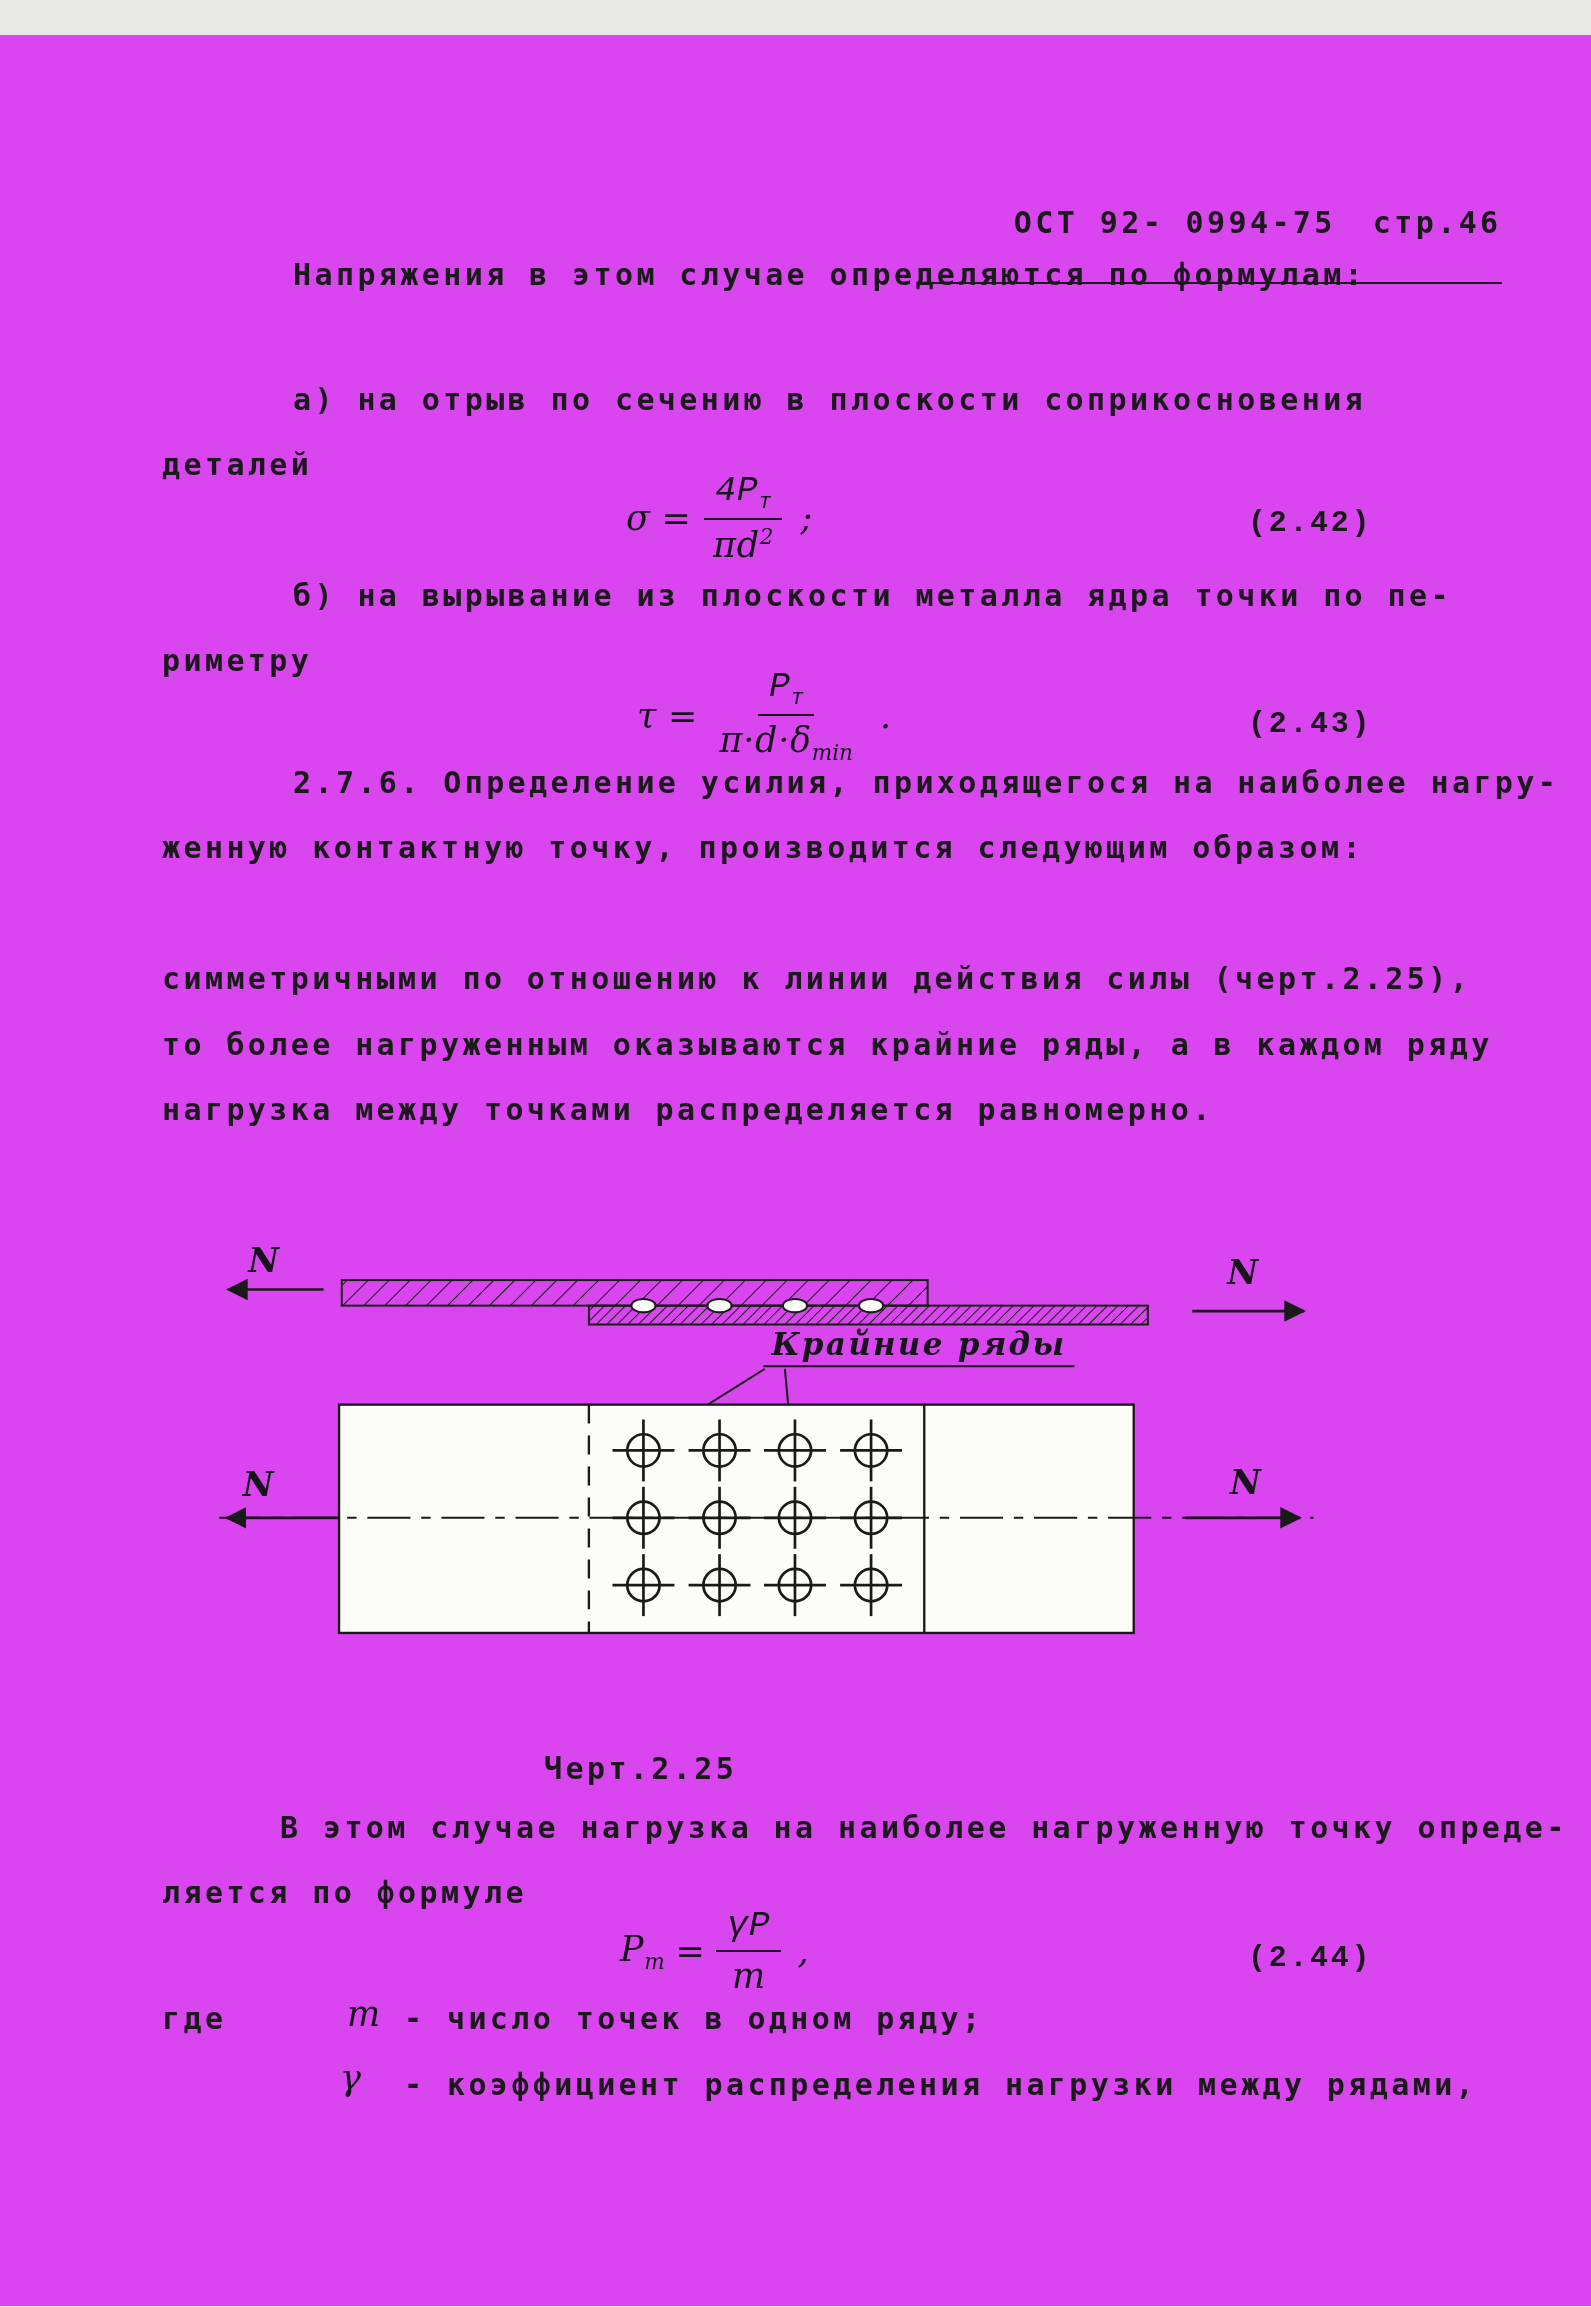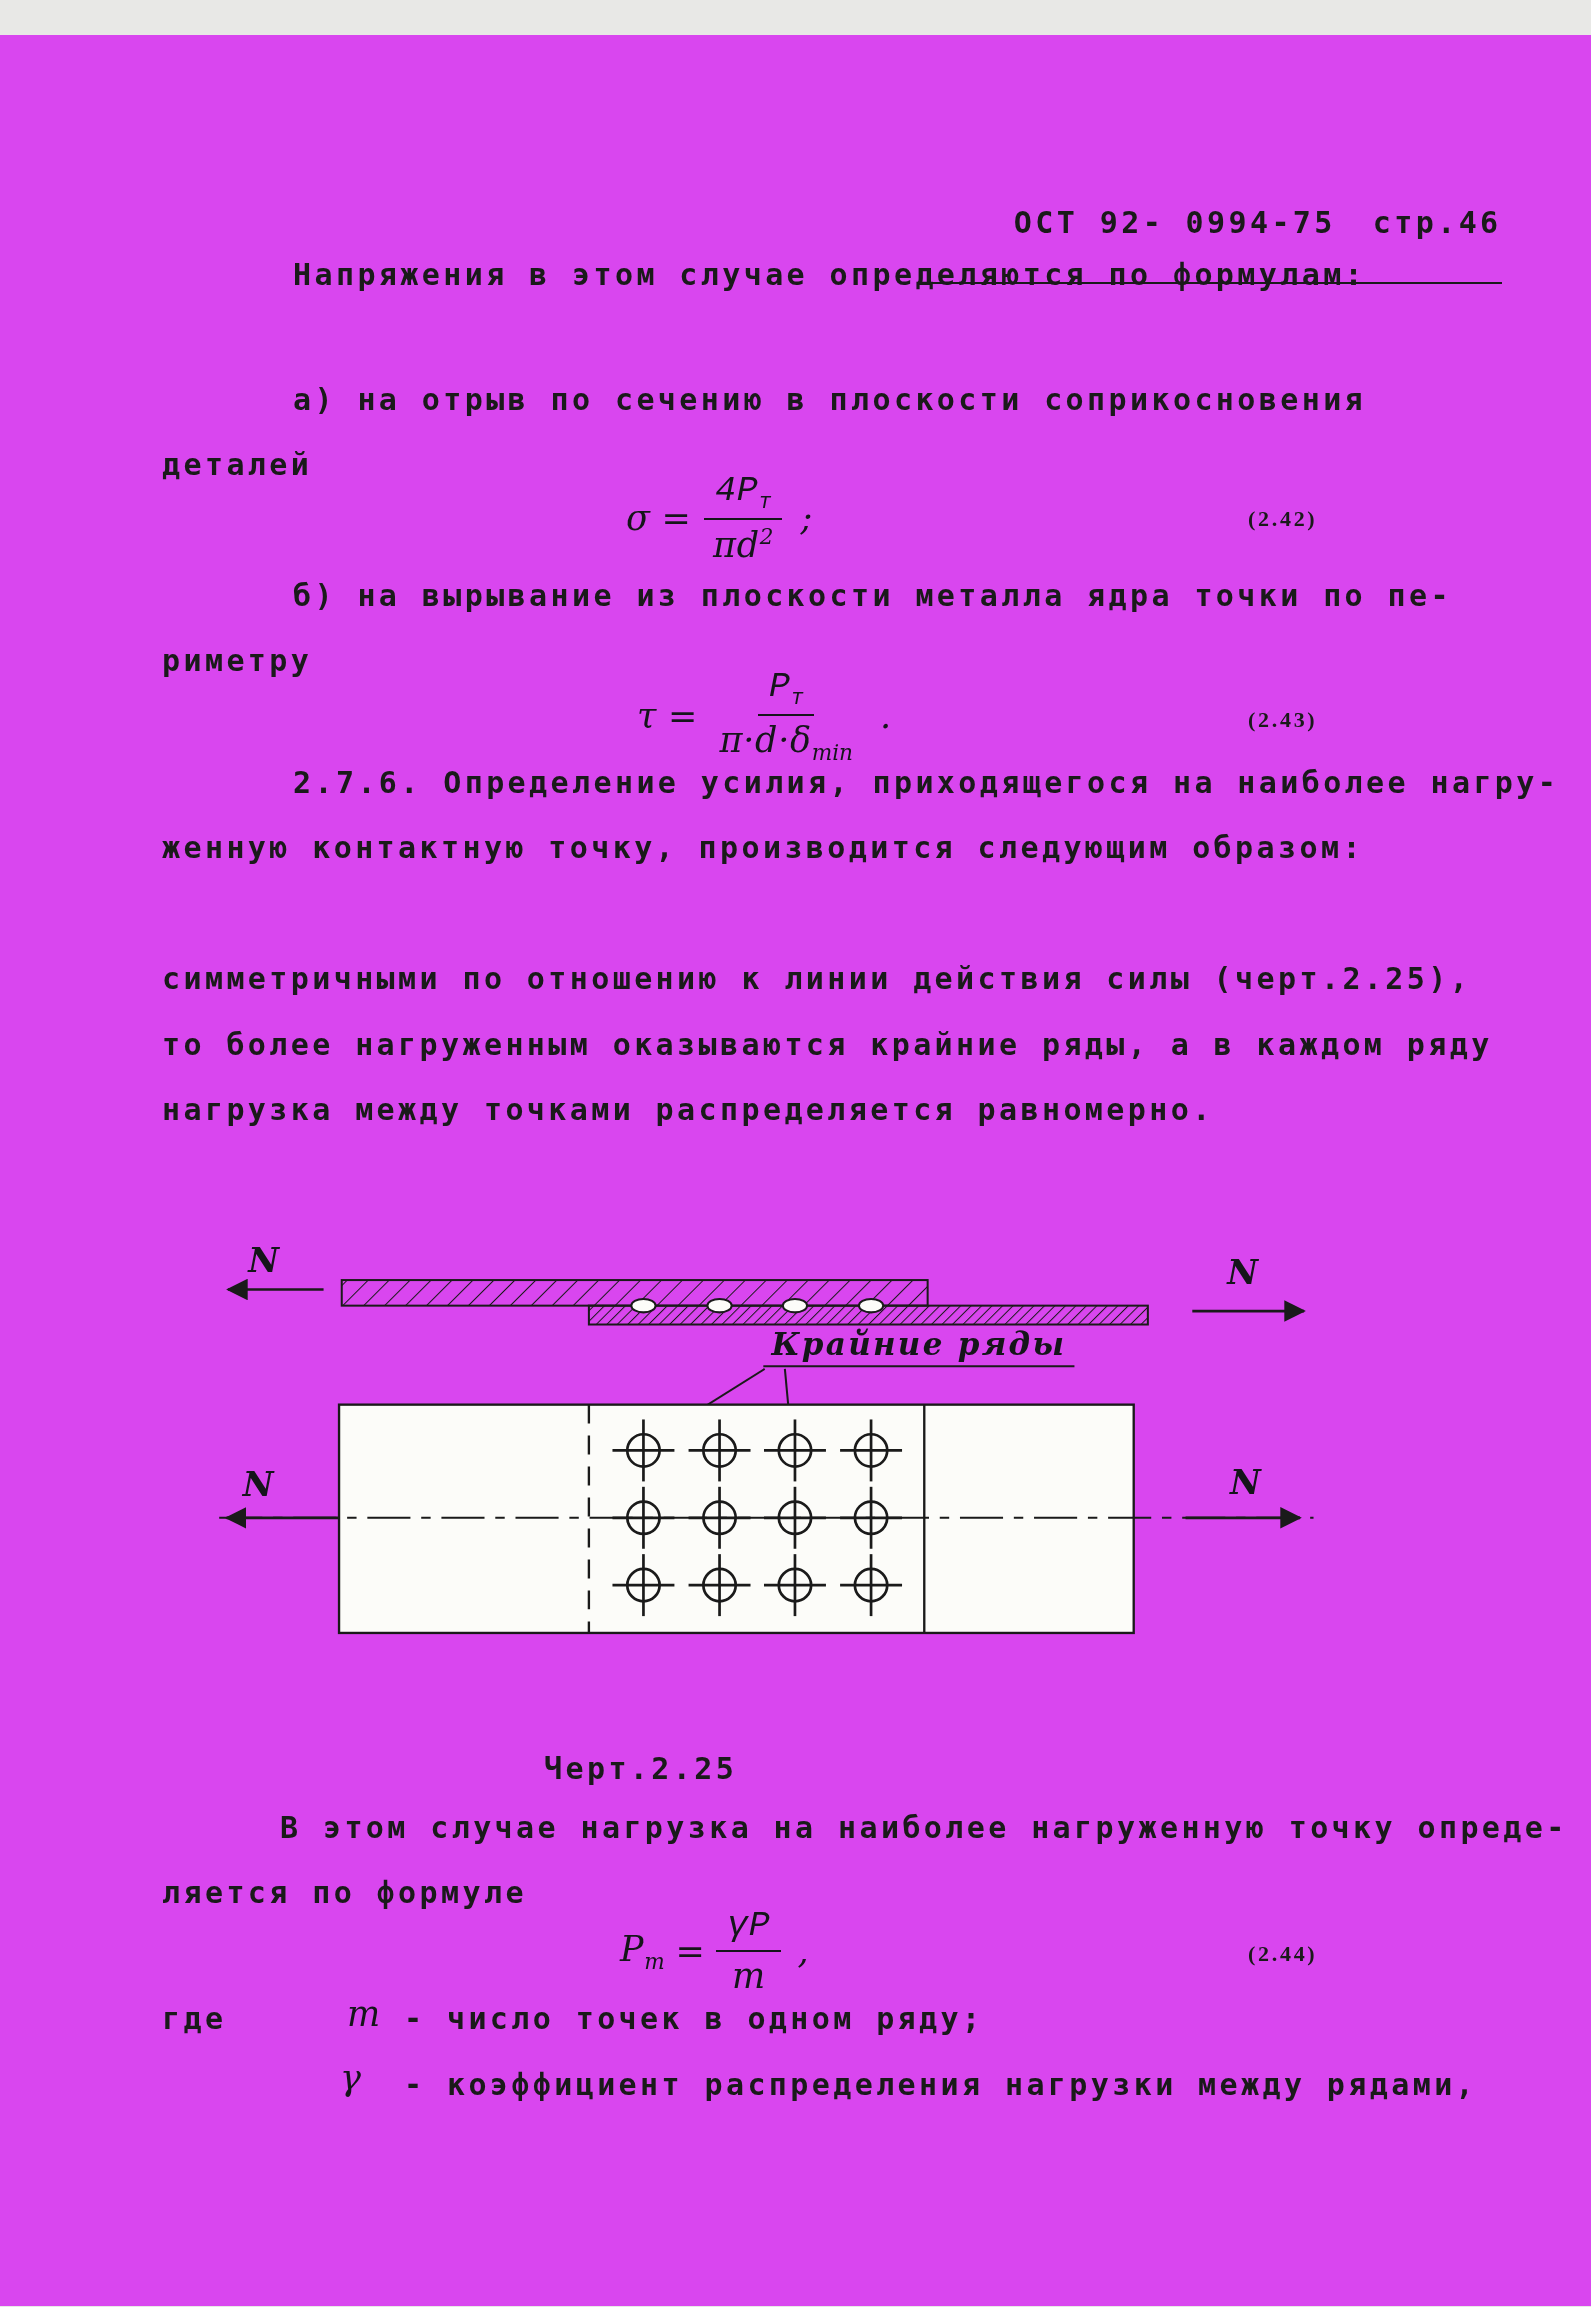--- a/index.html
+++ b/index.html
@@ -28,22 +28,22 @@
     font-size:35px; letter-spacing:0.7px; color:#15151a;
   }
   .frac { display:inline-flex; flex-direction:column; align-items:center; }
   .frac .num { padding:0 10.8px 4px; border-bottom:2.7px solid #15151a;font-family:Liberation Mono, monospace; }
   .frac .den { padding:4px 10.8px 0; }
   .formula sub { font-size:21.6px; letter-spacing:0; }
   .formula sup { font-size:21.6px; letter-spacing:0; }
   .formula .punct { margin-left:5.4px; }
   .eqnum {
     position:absolute; left:1248px;
-    font-family:Liberation Serif, serif; font-weight:bold;
-    font-size:22px; letter-spacing:2.7px; color:#1a1a1a;
+    font-family:Liberation Mono, monospace; font-weight:bold;
+    font-size:30px; letter-spacing:2.7px; color:#1a1a1a;
   }
   .sym-inline {
     position:absolute;
     font-family:"DejaVu Serif", serif; font-style:italic; font-weight:normal;
     font-size:35px; letter-spacing:0; color:#15151a;
   }
   .caption { position:absolute; left:544px; top:1716px; white-space:pre; }
   svg text {
     font-family:"DejaVu Serif", serif; font-style:italic;
     fill:#15151a;

